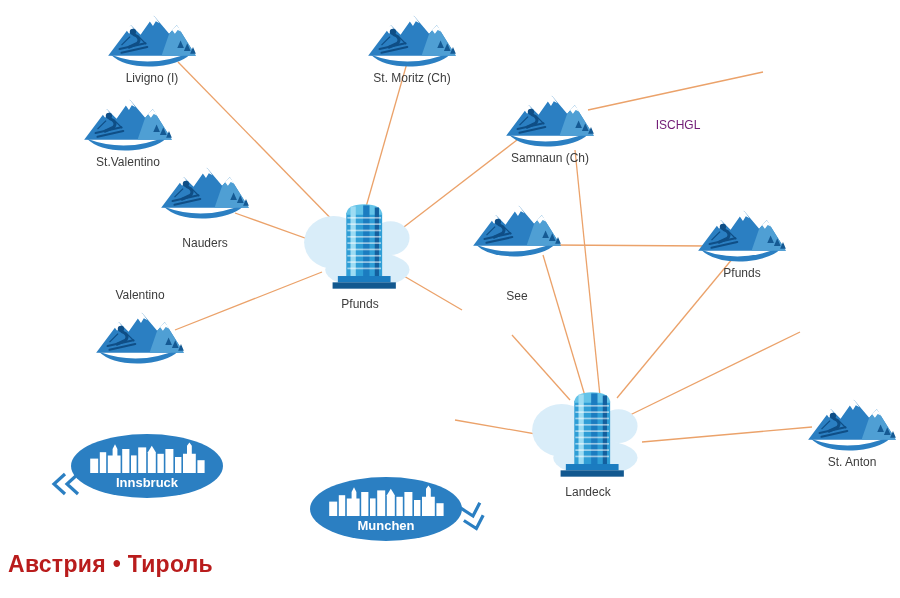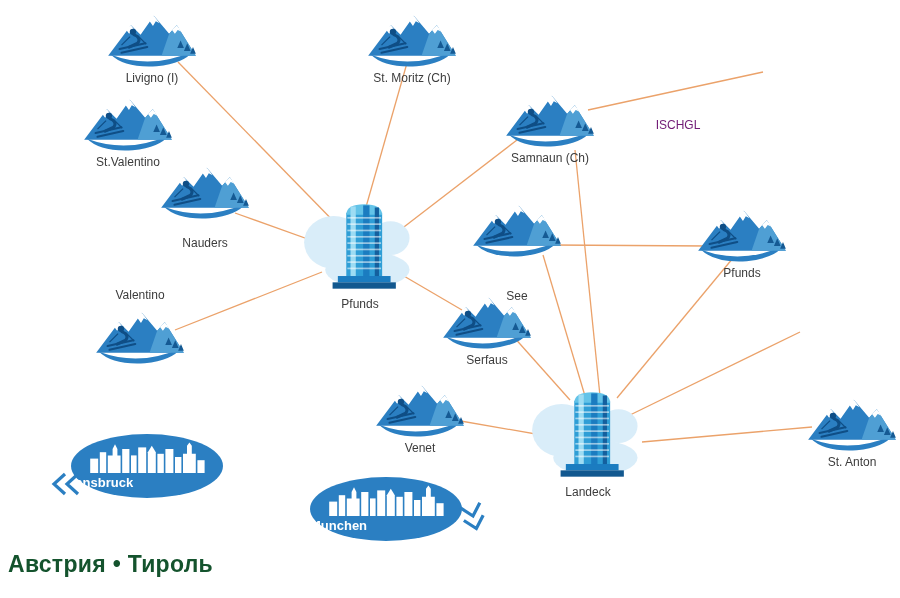--- a/index.html
+++ b/index.html
@@ -10,24 +10,24 @@
   .node{position:absolute;display:flex;flex-direction:column;align-items:center;width:110px}
   .node.hub{width:120px}
   .node.city{width:152px}
   .label{font-size:12px;font-weight:normal;color:#3c3c3c;white-space:nowrap;margin-top:2px;text-align:left}
   .label-above{flex-direction:column-reverse}
   .label-above .label{margin-top:0;margin-bottom:3px}
   .resort-icon{width:96px;height:61px;display:block}
   .hub-icon{width:116px;height:97px;display:block}
   .ellipse{position:relative;width:152px;height:64px;background:#2b7fc2;border-radius:50%}
   .skyline{position:absolute;left:16px;top:7px;width:120px;height:32px}
-  .city-label{position:absolute;left:0;right:0;bottom:8px;color:#ffffff;font-size:13px;font-weight:bold;text-align:left}
+  .city-label{position:absolute;left:0;right:0;bottom:8px;color:#ffffff;font-size:13px;font-weight:bold;text-align:center}
   .arrow{position:absolute;width:34px;height:28px}
   .arrow-svg{width:100%;height:100%;display:block}
-  .page-title{position:absolute;left:8px;top:551px;font-size:23px;font-weight:bold;color:#14532d;letter-spacing:.3px}
+  .page-title{position:absolute;left:8px;top:551px;font-size:23px;font-weight:bold;color:#b91c1c;letter-spacing:.3px}
   .text .label{font-size:12px;color:#701a75}
   .hidden-defs{position:absolute;width:0;height:0;overflow:hidden}
 </style>
 </head>
 <body>
 
 <div class="canvas">
 
   <svg class="hidden-defs" aria-hidden="true">
     <defs>
@@ -155,32 +155,20 @@
           <use href="#sym-mountain"></use>
         </svg>
         <div class="label">Pfunds</div>
       </div>
       <div class="node resort label-above" style="left: 85px; top: 288px;">
         <svg class="icon resort-icon" viewBox="0 0 100 64">
           <use href="#sym-mountain"></use>
         </svg>
         <div class="label">Valentino</div>
       </div>
-      <div class="node resort" style="left: 432px; top: 290px;">
-        <svg class="icon resort-icon" viewBox="0 0 100 64">
-          <use href="#sym-mountain"></use>
-        </svg>
-        <div class="label">Serfaus</div>
-      </div>
-      <div class="node resort" style="left: 365px; top: 378px;">
-        <svg class="icon resort-icon" viewBox="0 0 100 64">
-          <use href="#sym-mountain"></use>
-        </svg>
-        <div class="label">Venet</div>
-      </div>
       <div class="node resort" style="left: 797px; top: 392px;">
         <svg class="icon resort-icon" viewBox="0 0 100 64">
           <use href="#sym-mountain"></use>
         </svg>
         <div class="label">St. Anton</div>
       </div>
       <div class="node hub" style="left: 300px; top: 198px;">
         <svg class="icon hub-icon" viewBox="0 0 110 92">
           <use href="#sym-hub"></use>
         </svg>

